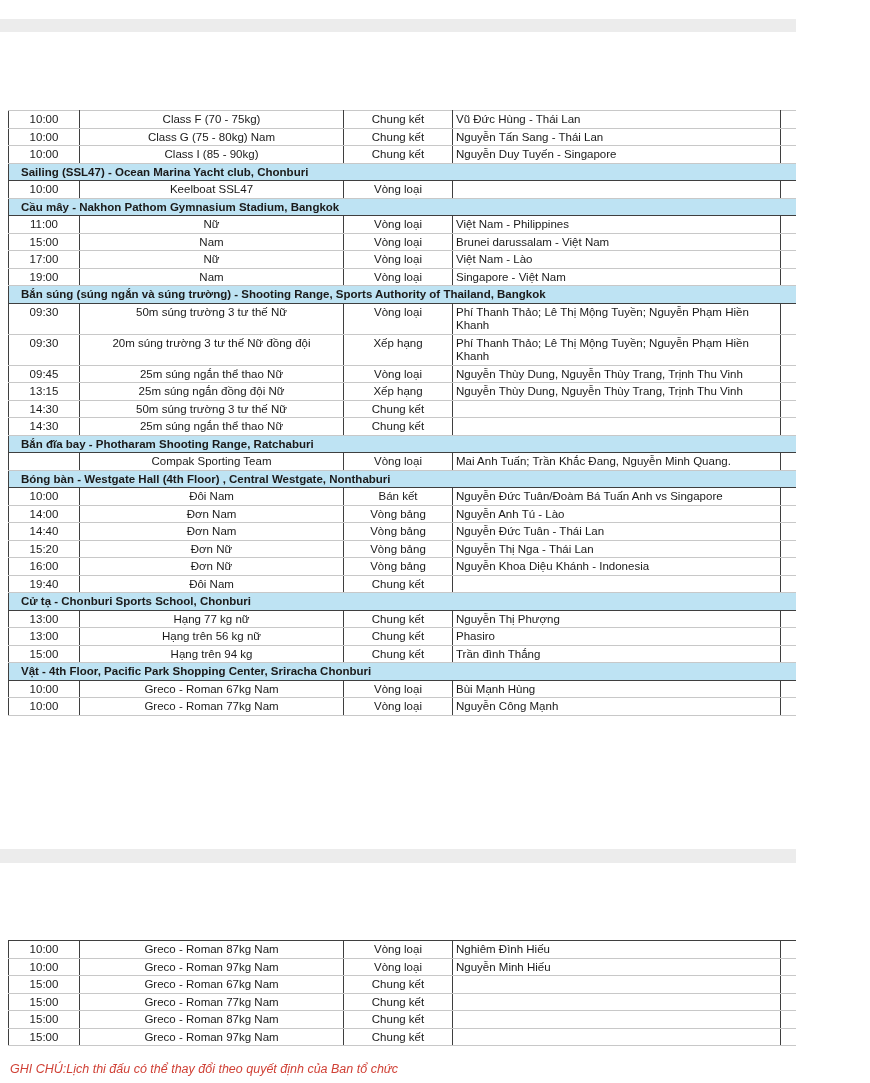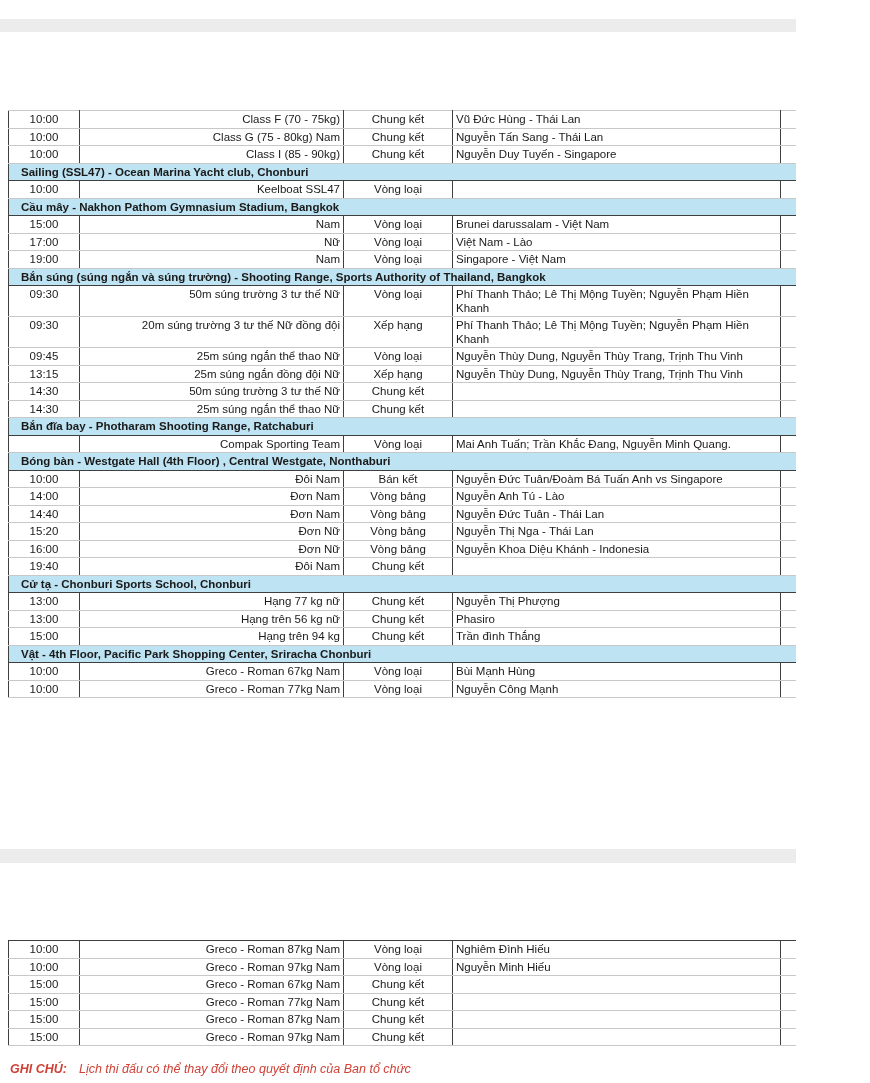--- a/index.html
+++ b/index.html
@@ -50,30 +50,30 @@
     background:var(--header-bg);
     font-weight:bold;
     border-top:1.5px solid var(--dark);
     border-bottom:1.5px solid var(--dark);
     border-right:none;
     padding-left:12px;
     white-space:nowrap;
   }
   td.time-cell{text-align:center;white-space:nowrap;}
   td.round-cell{text-align:center;white-space:nowrap;}
-  td.event-cell{text-align:right;white-space:nowrap;}
+  td.event-cell{text-align:center;white-space:nowrap;}
   td.names-cell{text-align:left;}
   td.empty-cell{border-right:none;}
   .note{
     position:absolute;left:10px;top:1062px;
     font-size:12.5px;
     font-style:italic;
     color:var(--note);
   }
-  .note .note-label{margin-right:12px;font-weight:bold;}
+  .note .note-label{}
 </style>
 </head>
 <body>
 
 <div class="page">
 
   <div class="gray-band band-top"></div>
 
   <table class="sched" id="table1">
     <colgroup>
@@ -112,20 +112,27 @@
           <td class="time-cell">10:00</td>
           <td class="event-cell">Keelboat SSL47</td>
           <td class="round-cell">Vòng loại</td>
           <td class="names-cell"></td>
           <td class="empty-cell"></td>
         </tr>
         <tr class="section-row">
           <td colspan="5">Cầu mây - Nakhon Pathom Gymnasium Stadium, Bangkok</td>
         </tr>
         <tr class="data-row">
+          <td class="time-cell">11:00</td>
+          <td class="event-cell">Nữ</td>
+          <td class="round-cell">Vòng loại</td>
+          <td class="names-cell">Việt Nam - Philippines</td>
+          <td class="empty-cell"></td>
+        </tr>
+        <tr class="data-row">
           <td class="time-cell">15:00</td>
           <td class="event-cell">Nam</td>
           <td class="round-cell">Vòng loại</td>
           <td class="names-cell">Brunei darussalam - Việt Nam</td>
           <td class="empty-cell"></td>
         </tr>
         <tr class="data-row">
           <td class="time-cell">17:00</td>
           <td class="event-cell">Nữ</td>
           <td class="round-cell">Vòng loại</td>

